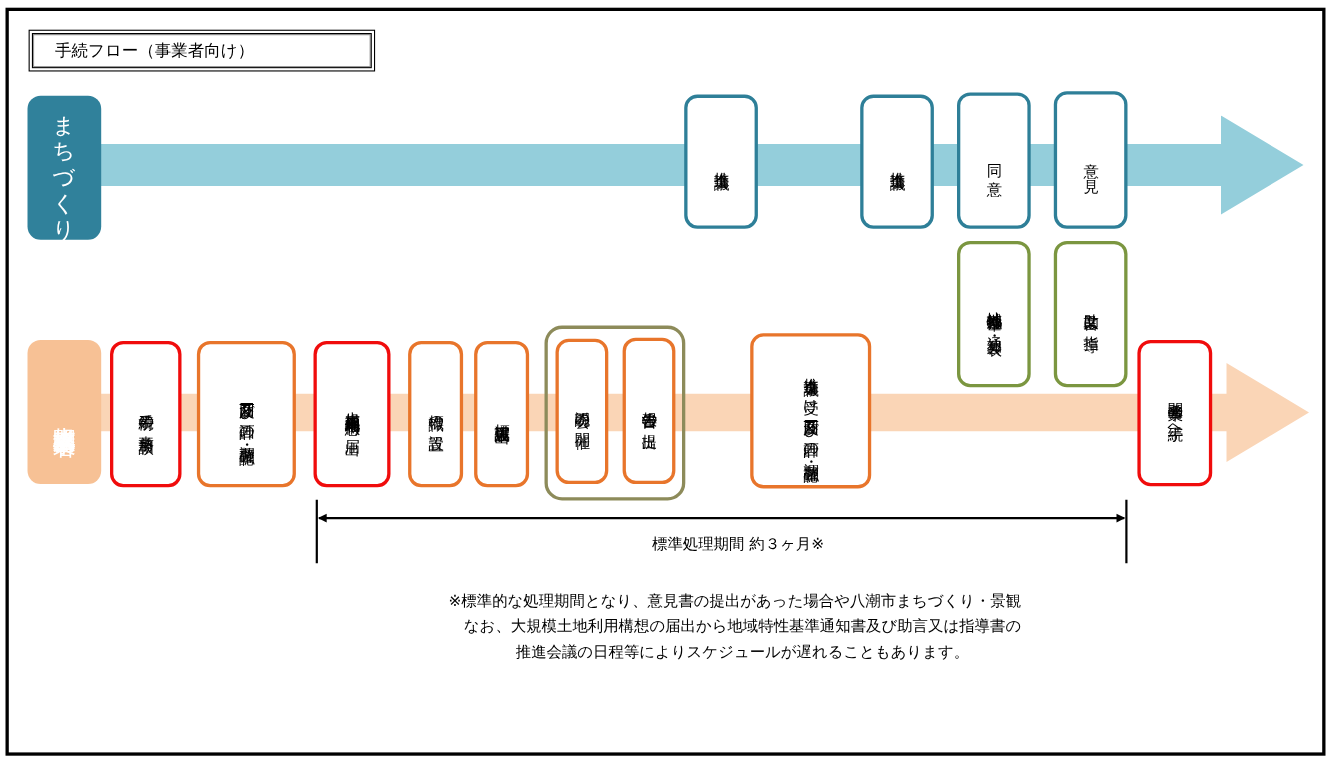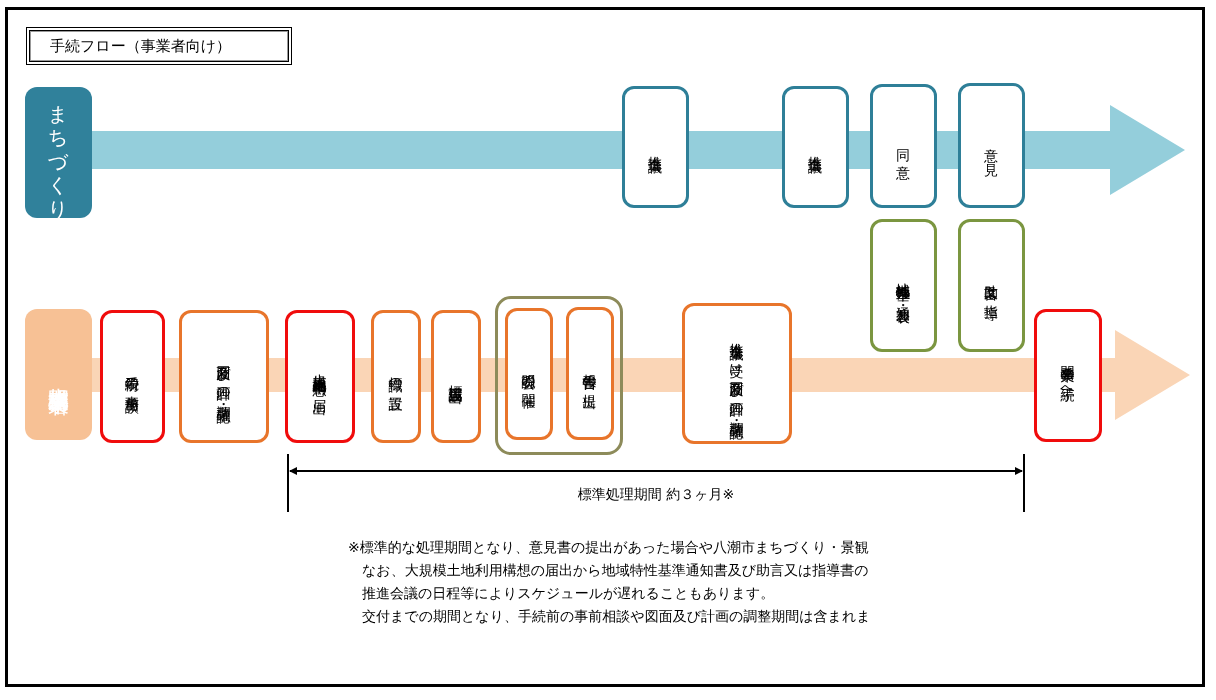--- a/index.html
+++ b/index.html
@@ -1,32 +1,32 @@
 <!DOCTYPE html>
 <html><head>
 <meta charset="utf-8">
 <style>
   html,body{margin:0;padding:0;background:#fff;}
   body{width:1216px;height:700px;position:relative;overflow:hidden;font-family:"DejaVu Sans",sans-serif;color:#000;}
   .frame{position:absolute;left:5px;top:7px;width:1200px;height:680px;border:3px solid #000;box-sizing:border-box;}
-  .title-box{position:absolute;left:26px;top:27px;width:266px;height:38px;border:4px double #000;box-shadow:0 0 0 1px #999 inset;box-sizing:border-box;font-size:15px;line-height:30px;padding-left:20px;}
+  .title-box{position:absolute;left:26px;top:27px;width:315px;height:38px;border:4px double #000;box-shadow:0 0 0 1px #999 inset;box-sizing:border-box;font-size:15px;line-height:30px;padding-left:20px;}
   .lane-label{position:absolute;border-radius:12px;color:#fff;font-size:20px;writing-mode:vertical-rl;text-orientation:upright;display:flex;align-items:center;justify-content:center;line-height:24px;letter-spacing:1px;}
   .lane1{left:25px;top:87px;width:67px;height:131px;background:#30819b;}
   .lane2{left:25px;top:309px;width:67px;height:131px;background:#f7c195;font-size:21px;}
   .arrow{position:absolute;}
   .box{position:absolute;box-sizing:border-box;background:#fff;border-radius:12px;border:3px solid;writing-mode:vertical-rl;text-orientation:upright;display:flex;align-items:center;justify-content:center;font-size:14px;line-height:22px;letter-spacing:1px;}
   .teal{border-color:#2e7f98;}
   .red{border-color:#f00c0c;}
   .orange{border-color:#e8752b;}
   .olive-b{border-color:#7b9640;}
   .group{position:absolute;box-sizing:border-box;border:3px solid #8d8b5a;border-radius:16px;}
   .dim{position:absolute;}
-  .dim-label{position:absolute;left:288px;width:736px;top:486px;text-align:center;font-size:14px;}
+  .dim-label{position:absolute;left:288px;width:736px;top:486px;text-align:center;font-size:14px;padding-left:15px;}
   .note{position:absolute;left:348px;top:536px;width:640px;font-size:14px;line-height:23px;}
-  .note p{margin:0;}
+  .note p{margin:0;text-align:center;}
   .note .indent{padding-left:14px;}
 </style>
 </head>
 <body>
 
 <div class="frame"></div>
 
 <div class="title-box">手続フロー（事業者向け）</div>
 
 <svg class="arrow" style="left:90px;top:105px" width="1100" height="95">
@@ -65,14 +65,13 @@
   <line x1="6" y1="17" x2="738" y2="17" stroke="#000" stroke-width="2"></line>
   <polygon points="5,17 13,13 13,21" fill="#000"></polygon>
   <polygon points="739,17 731,13 731,21" fill="#000"></polygon>
 </svg>
 <div class="dim-label">標準処理期間 約３ヶ月※</div>
 
 <div class="note">
   <p>※標準的な処理期間となり、意見書の提出があった場合や八潮市まちづくり・景観</p>
   <p class="indent">なお、大規模土地利用構想の届出から地域特性基準通知書及び助言又は指導書の</p>
   <p class="indent">推進会議の日程等によりスケジュールが遅れることもあります。</p>
-  <p class="indent">交付までの期間となり、手続前の事前相談や図面及び計画の調整期間は含まれま</p>
 </div>
 
 </body></html>

